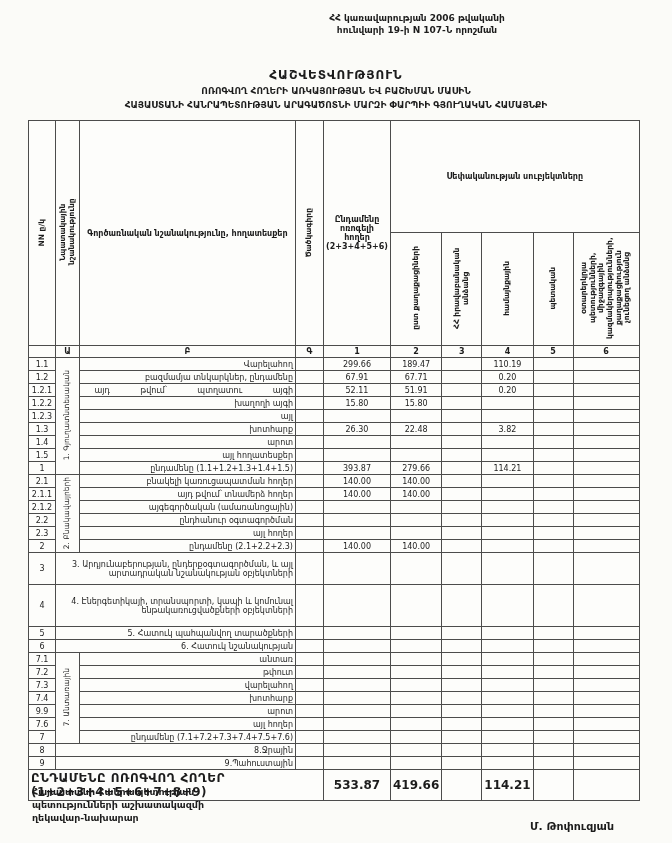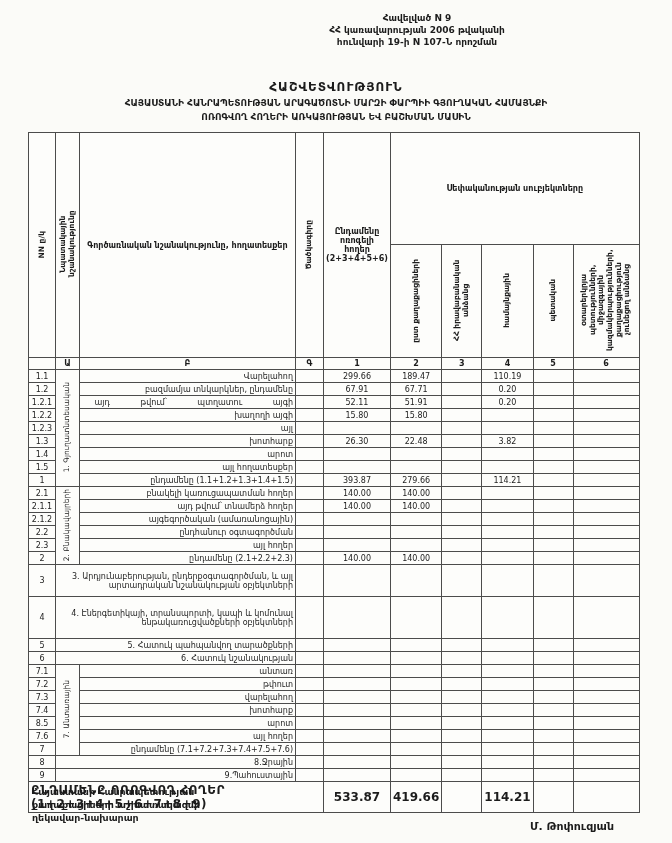--- a/index.html
+++ b/index.html
@@ -74,29 +74,28 @@
     position:absolute; right:58px; top:820px;
     font-size:11px; font-weight:bold;
   }
 </style>
 </head>
 <body>
 
 <div class="page">
 
   <div class="appendix">
-    <div>Հավելված N 9</div>
     <div>ՀՀ կառավարության 2006 թվականի</div>
     <div>հունվարի 19-ի N 107-Ն որոշման</div>
   </div>
 
   <div class="titleblock">
     <div class="title">ՀԱՇՎԵՏՎՈՒԹՅՈՒՆ</div>
+    <div class="subtitle">ՈՌՈԳՎՈՂ ՀՈՂԵՐԻ ԱՌԿԱՅՈՒԹՅԱՆ ԵՎ ԲԱՇԽՄԱՆ ՄԱՍԻՆ</div>
     <div class="subtitle">ՀԱՅԱՍՏԱՆԻ ՀԱՆՐԱՊԵՏՈՒԹՅԱՆ ԱՐԱԳԱԾՈՏՆԻ ՄԱՐԶԻ ՓԱՐՊԻԻ ԳՅՈՒՂԱԿԱՆ ՀԱՄԱՅՆՔԻ</div>
-    <div class="subtitle">ՈՌՈԳՎՈՂ ՀՈՂԵՐԻ ԱՌԿԱՅՈՒԹՅԱՆ ԵՎ ԲԱՇԽՄԱՆ ՄԱՍԻՆ</div>
   </div>
 
   <table class="report">
     <colgroup>
       <col style="width:27px">
         <col style="width:24px">
         <col style="width:216px">
         <col style="width:28px">
       <col style="width:62px">
         <col style="width:48px">
@@ -385,21 +384,21 @@
           <td class="name">խոտհարք</td>
           <td class="num"></td>
           <td class="num"></td>
           <td class="num"></td>
           <td class="num"></td>
           <td class="num"></td>
           <td class="num"></td>
           <td class="num"></td>
         </tr>
         <tr>
-          <td class="rownum">8.5</td>
+          <td class="rownum">9.9</td>
           <td class="name">արոտ</td>
           <td class="num"></td>
           <td class="num"></td>
           <td class="num"></td>
           <td class="num"></td>
           <td class="num"></td>
           <td class="num"></td>
           <td class="num"></td>
         </tr>
         <tr>
@@ -453,18 +452,18 @@
           <td class="num"></td>
           <td class="num">114.21</td>
           <td class="num"></td>
           <td class="num"></td>
         </tr>
       </tbody>
   </table>
 
   <div class="sigblock">
     <div>Հայաստանի Հանրապետության</div>
-    <div>քաղաքացիների աշխատակազմի</div>
+    <div>պետությունների աշխատակազմի</div>
     <div>ղեկավար-նախարար</div>
   </div>
   <div class="signame">Մ. Թոփուզյան</div>
 
 </div>
 
 </body></html>

